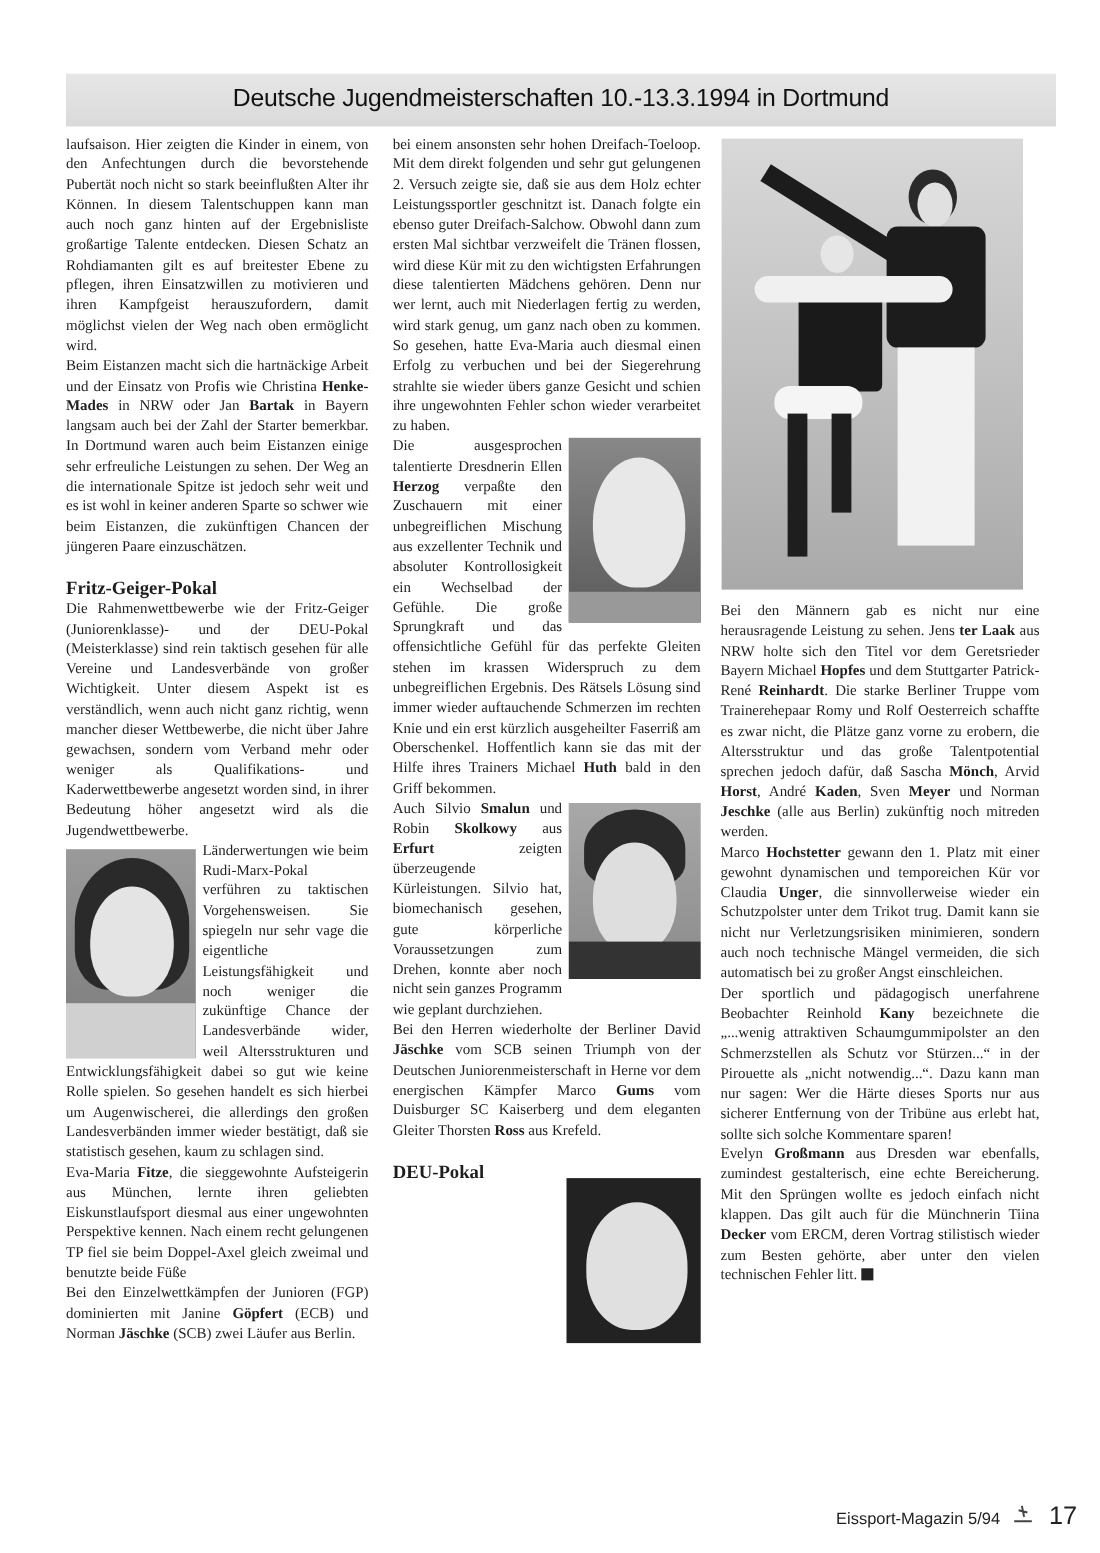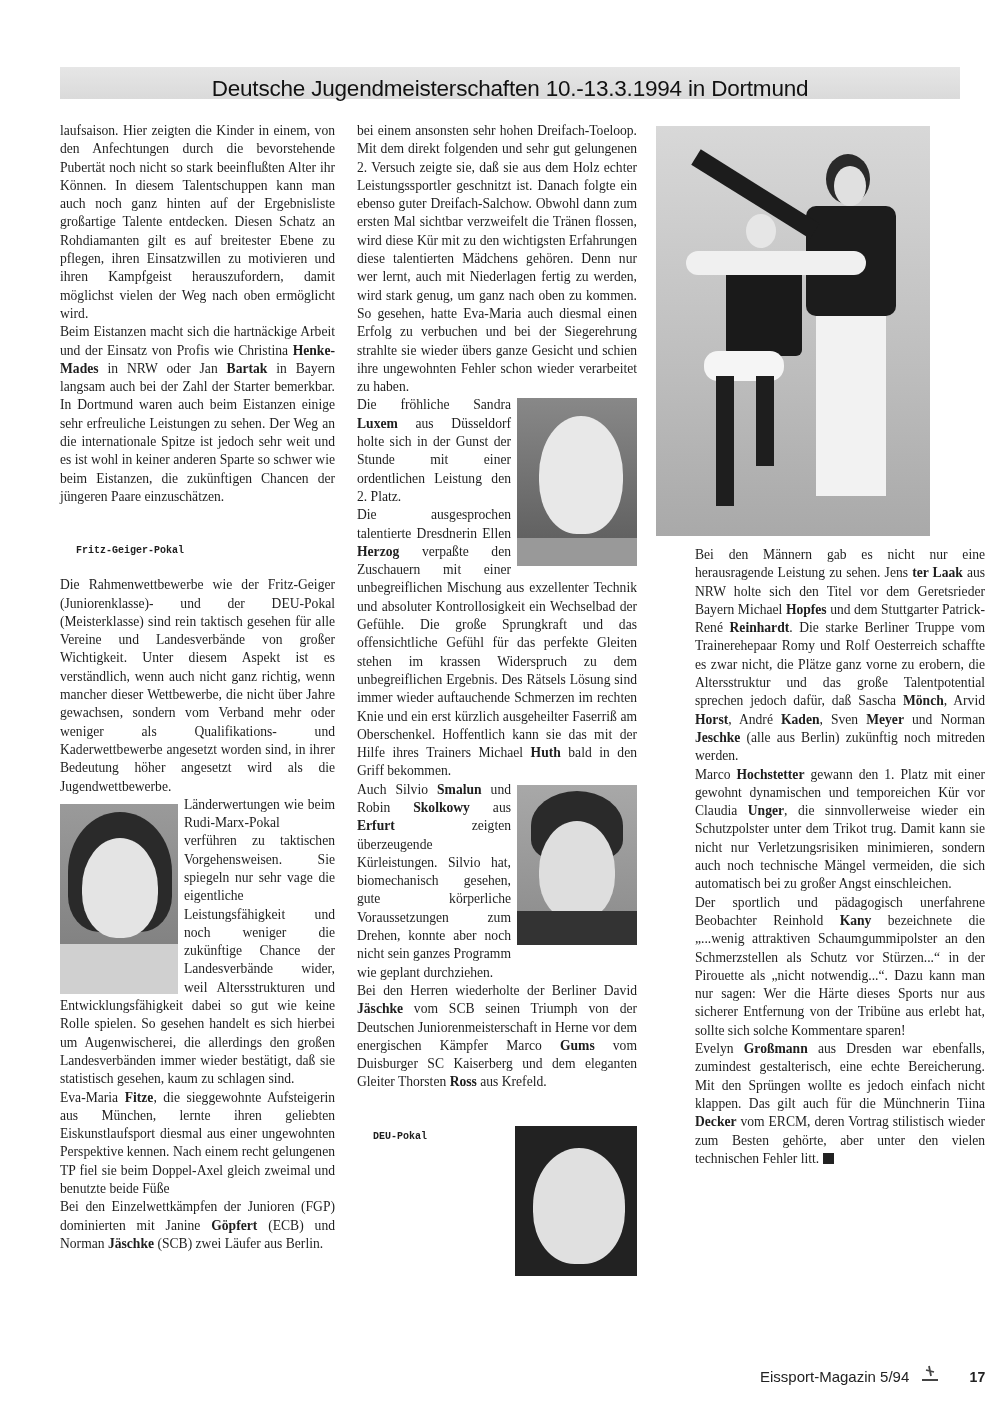--- a/index.html
+++ b/index.html
@@ -1,37 +1,37 @@
 <!DOCTYPE html>
 <html><head>
 <meta charset="utf-8">
 <style>
   html, body { margin:0; padding:0; background:#fff; }
   body { width:1000px; height:1412px; position:relative; overflow:hidden;
          font-family:"Liberation Serif", serif; color:#1e1e1e; }
-  .banner { position:absolute; left:60px; top:67px; width:900px; height:32px;
+  .banner { position:absolute; left:60px; top:67px; width:900px; height:48px;
             background:linear-gradient(#e6e6e6,#dadada); }
   .banner h1 { margin:0; font-family:"Liberation Sans", sans-serif; font-weight:normal;
                font-size:22.5px; text-align:center; line-height:44px; color:#111; letter-spacing:-0.2px; }
   .col { position:absolute; top:122px; font-size:13.6px; line-height:18.3px; text-align:justify; }
   .c1 { left:60px; width:275px; }
   .c2 { left:357px; width:280px; }
-  .c3 { left:655px; width:290px; top:546px;margin-left:40px; }
+  .c3 { left:655px; width:290px; top:546px; }
   .col p { margin:0; }
   .col b { font-weight:bold; }
-  h2 { font-family:Liberation Mono, monospace; font-size:10px; font-weight:bold; margin:16px; line-height:18px; }
+  h2 { font-family:Liberation Serif, serif; font-size:17px; font-weight:bold; margin:0; line-height:18px; }
   .ph { background:#777; float:right; position:relative; overflow:hidden; }
   .ph.left { float:left; }
   .face { position:absolute; border-radius:50% 50% 45% 45%; background:#ddd; }
   .hair { position:absolute; background:#2a2a2a; border-radius:50% 50% 30% 30%; }
   .photo-couple { position:absolute; left:656px; top:126px; width:274px; height:410px;
                   background:linear-gradient(#d8d8d8,#bdbdbd 60%,#a9a9a9); overflow:hidden; }
   .footer { position:absolute; left:760px; top:1364px; font-family:"Liberation Sans", sans-serif;
             font-size:15px; color:#222; }
-  .footer .pg { font-weight:bold; font-size:14px; margin-left:24px; }
+  .footer .pg { font-weight:normal; font-size:23px; margin-left:8px; }
   .endmark { display:inline-block; width:11px; height:11px; background:#222; vertical-align:-1px; }
 </style>
 </head>
 <body>
 
 <div class="banner">
   <h1>Deutsche Jugendmeisterschaften 10.-13.3.1994 in Dortmund</h1>
 </div>
 
 <div class="col c1">
@@ -49,21 +49,20 @@
   <p><span>Eva-Maria </span><b>Fitze</b><span>, die sieggewohnte Aufsteigerin aus München, lernte ihren geliebten Eiskunstlaufsport diesmal aus einer ungewohnten Perspektive kennen. Nach einem recht gelungenen TP fiel sie beim Doppel-Axel gleich zweimal und benutzte beide Füße</span></p>
   <p><span>Bei den Einzelwettkämpfen der Junioren (FGP) dominierten mit Janine </span><b>Göpfert</b><span> (ECB) und Norman </span><b>Jäschke</b><span> (SCB) zwei Läufer aus Berlin.</span></p>
 </div>
 
 <div class="col c2">
   <p>bei einem ansonsten sehr hohen Dreifach-Toeloop. Mit dem direkt folgenden und sehr gut gelungenen 2. Versuch zeigte sie, daß sie aus dem Holz echter Leistungssportler geschnitzt ist. Danach folgte ein ebenso guter Dreifach-Salchow. Obwohl dann zum ersten Mal sichtbar verzweifelt die Tränen flossen, wird diese Kür mit zu den wichtigsten Erfahrungen diese talentierten Mädchens gehören. Denn nur wer lernt, auch mit Niederlagen fertig zu werden, wird stark genug, um ganz nach oben zu kommen. So gesehen, hatte Eva-Maria auch diesmal einen Erfolg zu verbuchen und bei der Siegerehrung strahlte sie wieder übers ganze Gesicht und schien ihre ungewohnten Fehler schon wieder verarbeitet zu haben.</p>
   <div class="ph" style="width:120px;height:168px;margin:2px 0 2px 6px;background:linear-gradient(#888,#5a5a5a);">
     <div class="face" style="left:22px;top:18px;width:84px;height:118px;background:#e8e8e8;"></div>
     <div style="position:absolute;left:0;top:140px;width:120px;height:28px;background:#999;"></div>
   </div>
-  <p><span>Die fröhliche Sandra </span><b>Luxem</b><span> aus Düsseldorf holte sich in der Gunst der Stunde mit einer ordentlichen Leistung den 2. Platz.</span></p>
   <p><span>Die ausgesprochen talentierte Dresdnerin Ellen </span><b>Herzog</b><span> verpaßte den Zuschauern mit einer unbegreiflichen Mischung aus exzellenter Technik und absoluter Kontrollosigkeit ein Wechselbad der Gefühle. Die große Sprungkraft und das offensichtliche Gefühl für das perfekte Gleiten stehen im krassen Widerspruch zu dem unbegreiflichen Ergebnis. Des Rätsels Lösung sind immer wieder auftauchende Schmerzen im rechten Knie und ein erst kürzlich ausgeheilter Faserriß am Oberschenkel. Hoffentlich kann sie das mit der Hilfe ihres Trainers Michael </span><b>Huth</b><span> bald in den Griff bekommen.</span></p>
   <div class="ph" style="width:120px;height:160px;margin:4px 0 2px 6px;background:linear-gradient(#a8a8a8,#8a8a8a);">
     <div class="hair" style="left:14px;top:6px;width:92px;height:70px;"></div>
     <div class="face" style="left:22px;top:36px;width:76px;height:100px;background:#dedede;"></div>
     <div style="position:absolute;left:0;top:126px;width:120px;height:34px;background:#333;"></div>
   </div>
   <p><span>Auch Silvio </span><b>Smalun</b><span> und Robin </span><b>Skolkowy</b><span> aus </span><b>Erfurt</b><span> zeigten überzeugende Kürleistungen. Silvio hat, biomechanisch gesehen, gute körperliche Voraussetzungen zum Drehen, konnte aber noch nicht sein ganzes Programm wie geplant durchziehen.</span></p>
   <p><span>Bei den Herren wiederholte der Berliner David </span><b>Jäschke</b><span> vom SCB seinen Triumph von der Deutschen Juniorenmeisterschaft in Herne vor dem energischen Kämpfer Marco </span><b>Gums</b><span> vom Duisburger SC Kaiserberg und dem eleganten Gleiter Thorsten </span><b>Ross</b><span> aus Krefeld.</span></p>
   <div style="height:20px"></div>
   <div class="ph" style="width:122px;height:150px;margin:14px 0 0 6px;background:#222;">

